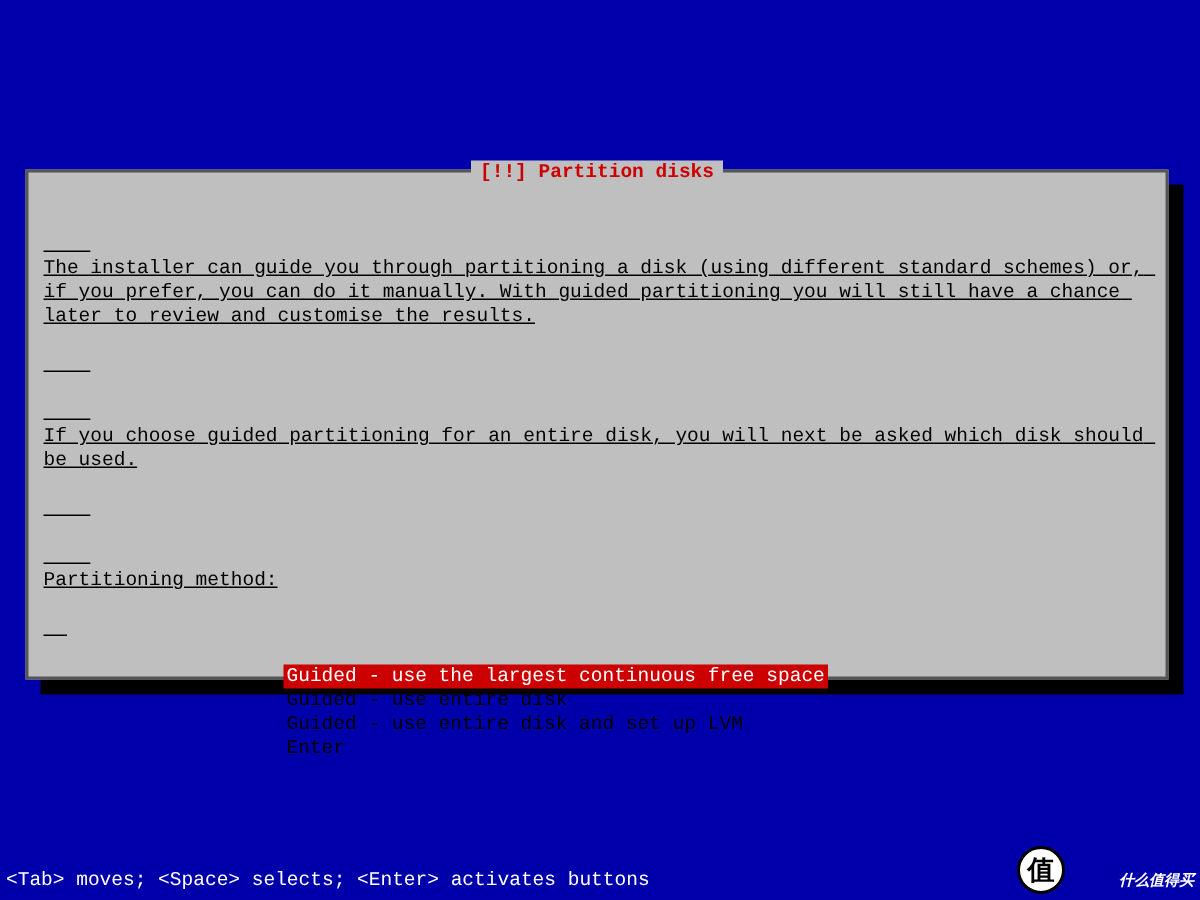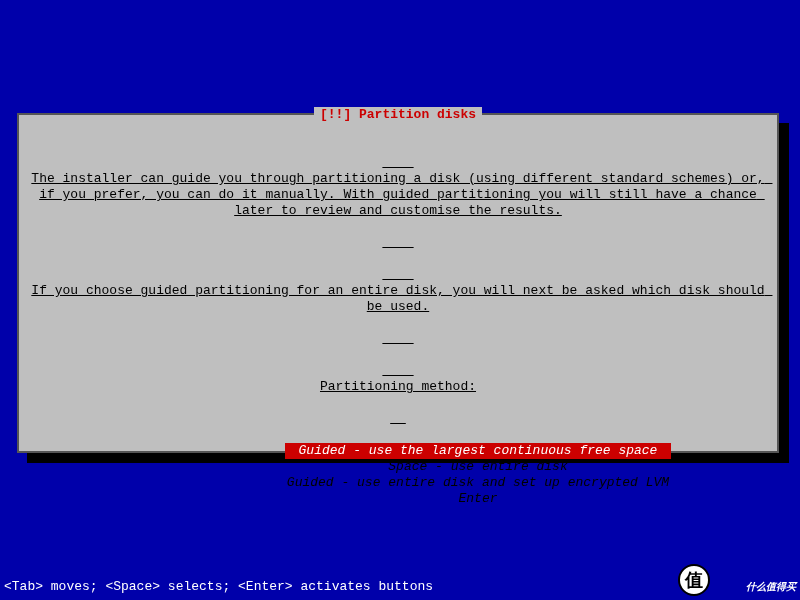--- a/index.html
+++ b/index.html
@@ -1,15 +1,15 @@
 <!DOCTYPE html>
 <html><head>
   <meta charset="utf-8">
   <style>
-    * { margin: 0; padding: 0; box-sizing: border-box; text-align: center; }
+    * { margin: 0; padding: 0; box-sizing: border-box; }
     body {
       width: 800px;
       height: 600px;
       background: #0000AA;
       font-family: "Courier New", monospace;
       font-size: 13px;
       position: relative;
       overflow: hidden;
     }
     .dialog-shadow {
@@ -52,22 +52,21 @@
       text-decoration: underline;
     }
     .options {
       margin-top: 16px;
       margin-left: 160px;
       line-height: 16px;
     }
     .option {
       color: #000;
       display: inline-block;
-      padding: 0 14px;
-      font-style: italic;
+      padding: 0 2px;
     }
     .option.selected {
       background: #CC0000;
       color: #fff;
     }
     .go-back {
       margin-top: 30px;
       margin-left: 40px;
       color: #000;
     }
@@ -115,22 +114,22 @@
   </div>
   <div class="dialog-body">
     <div>The installer can guide you through partitioning a disk (using different standard schemes) or, if you prefer, you can do it manually. With guided partitioning you will still have a chance later to review and customise the results.</div>
     <br>
     <div>If you choose guided partitioning for an entire disk, you will next be asked which disk should be used.</div>
     <br>
     <div>Partitioning method:</div>
   </div>
   <div class="options">
     <div><span class="option selected">Guided - use the largest continuous free space</span></div>
-    <div><span class="option">Space - use entire disk</span></div>
-    <div><span class="option">Guided - use entire disk and set up encrypted LVM</span></div>
+    <div><span class="option">Guided - use entire disk</span></div>
+    <div><span class="option">Guided - use entire disk and set up LVM</span></div>
     <div><span class="option">Enter</span></div>
   </div>
 </div>
 
 <div class="status-bar">&lt;Tab&gt; moves; &lt;Space&gt; selects; &lt;Enter&gt; activates buttons</div>
 
 <div class="watermark-badge">
   <span>值</span>
 </div>
 <div class="watermark-text">什么值得买</div>

